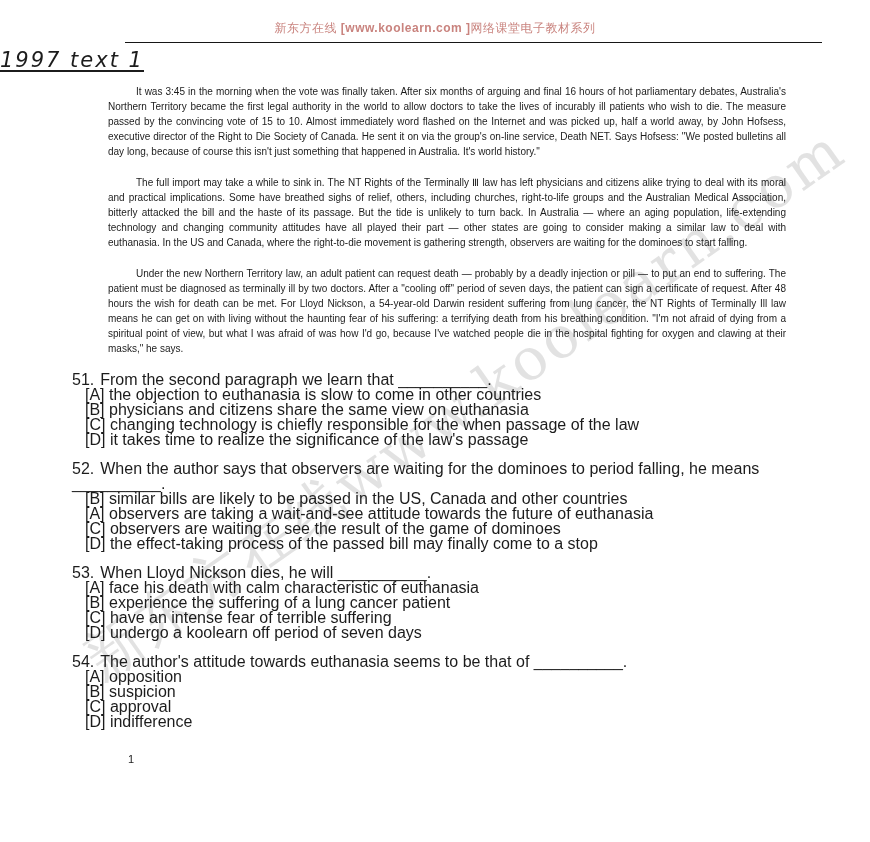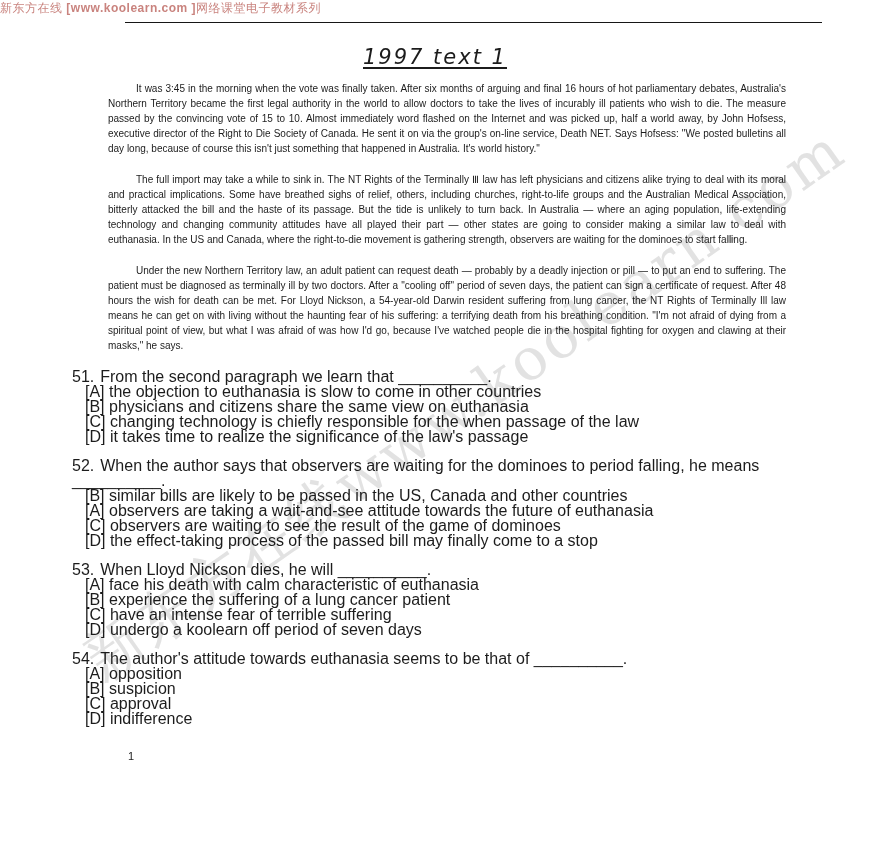--- a/index.html
+++ b/index.html
@@ -20,35 +20,35 @@
     font-size: 58px;
     letter-spacing: 3px;
     color: #c6c6c6;
     opacity: 0.5;
     white-space: nowrap;
     pointer-events: none;
     font-family: "DejaVu Serif", serif;
   }
   .content { position: relative; }
   .header {
-    text-align: left;
+    padding-top: 20px;
+    text-align: center;
     font-size: 12px;
     letter-spacing: 0.5px;
     color: #c9837e;
   }
   .header .url { font-weight: bold; }
   .rule {
     height: 0;
     border: 0;
     border-top: 1.6px solid #161616;
     margin: 5px 48px 0 125px;
   }
   .title {
-    margin-top: 22px;
-    text-align: center;
+    margin-top: 5px;
     font-size: 21px;
     font-style: italic;
     font-family: "DejaVu Sans", sans-serif;
     letter-spacing: 2px;
   }
   .title span { text-decoration: underline; text-underline-offset: 3px; }
   .passage {
     margin: 12px 84px 0 108px;
     font-size: 10px;
     line-height: 15px;

